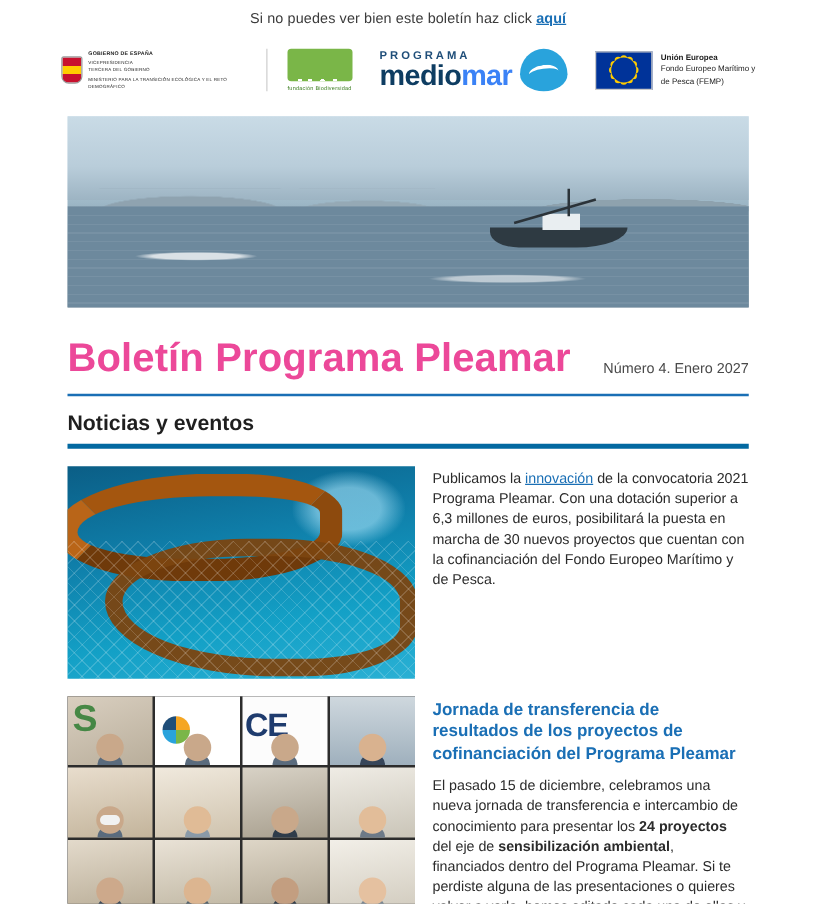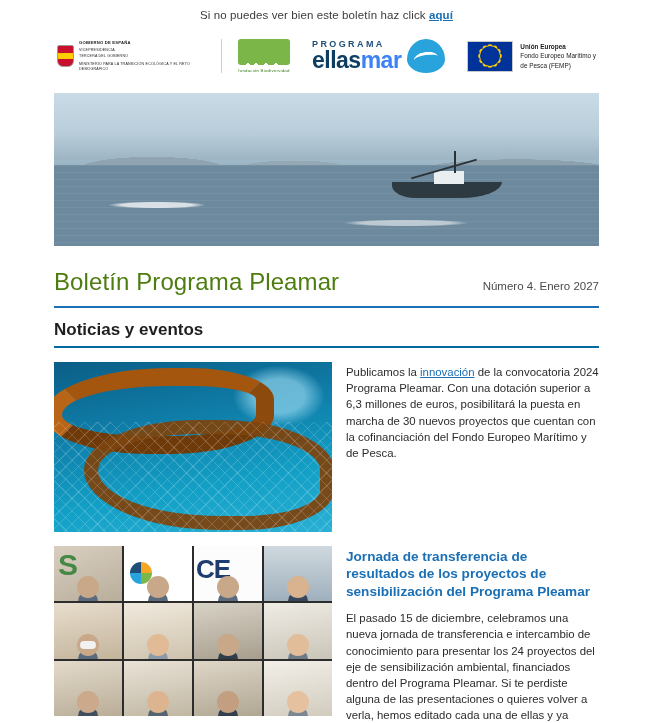--- a/index.html
+++ b/index.html
@@ -208,38 +208,38 @@
   .title-row {
     margin: 0 54px;
     padding: 22px 0 10px 0;
     display: flex;
     align-items: flex-end;
     justify-content: space-between;
     border-bottom: 2px solid #1a6fb5;
   }
   .title-row h1 {
     margin: 0;
-    font-size: 24px;
-    font-weight: normal;
-    color: #4d7c0f;
+    font-size: 32px;
+    font-weight: bold;
+    color: #ec4899;
     letter-spacing: 0.1px;
   }
   .title-row .issue {
     font-size: 11.5px;
     color: #4a4a4a;
     padding-bottom: 4px;
   }
 
   
   .section-head {
     margin: 12px 54px 0 54px;
     font-size: 17px;
     font-weight: bold;
     color: #1f1f1f;
-    border-bottom: 2px solid #0369a1;
+    border-bottom: 4px solid #0369a1;
     padding-bottom: 6px;
   }
 
   
   .article {
     margin: 14px 54px 0 54px;
     display: flex;
     gap: 14px;
   }
   .thumb {
@@ -257,21 +257,21 @@
     color: #1a6fb5;
     line-height: 1.28;
   }
   .art-text {
     margin: 0;
     font-size: 11.4px;
     color: #2b2b2b;
     line-height: 1.42;
   }
   .art-text a { color: #1a6fb5; text-decoration: underline; }
-  .art-text b { font-weight: normal; }
+  .art-text b { font-weight: bold; }
 
   
   .thumb-net {
     background: linear-gradient(170deg,#0b5e86 0%, #0f7da8 35%, #13a0c6 70%, #2ab0d4 100%);
   }
   .thumb-net .rope {
     position: absolute;
     left: -10px; top: 6px;
     width: 230px; height: 86px;
     border: 18px solid #a4560f;
@@ -377,21 +377,21 @@
 
     <div class="logo-box fb">
       <div class="grass"></div>
       <div class="fb-label">fundación Biodiversidad</div>
     </div>
 
     <div class="logo-box pleamar">
       <div class="words">
         <div class="w1">PROGRAMA</div>
         <div class="w2">
-          <span class="dark">ellas</span><span class="blue">mar</span>
+          <span class="dark">medio</span><span class="blue">mar</span>
         </div>
       </div>
       <div class="wave"></div>
     </div>
 
     <div class="logo-box eu">
       <div class="flag">
           <div class="stars"></div>
         </div>
       <div class="eu-txt">
@@ -425,21 +425,21 @@
   <div class="section-head">Noticias y eventos</div>
 
   <div class="article">
     <div class="thumb thumb-net">
       <div class="glow"></div>
       <div class="rope"></div>
       <div class="rope2"></div>
       <div class="mesh"></div>
     </div>
     <div class="art-body">
-      <p class="art-text"><span>Publicamos la </span><a href="#">innovación</a><span> de la convocatoria 2024 Programa Pleamar. Con una dotación superior a 6,3 millones de euros, posibilitará la puesta en marcha de 30 nuevos proyectos que cuentan con la cofinanciación del Fondo Europeo Marítimo y de Pesca.</span></p>
+      <p class="art-text"><span>Publicamos la </span><a href="#">innovación</a><span> de la convocatoria 2021 Programa Pleamar. Con una dotación superior a 6,3 millones de euros, posibilitará la puesta en marcha de 30 nuevos proyectos que cuentan con la cofinanciación del Fondo Europeo Marítimo y de Pesca.</span></p>
     </div>
   </div>
 
   <div class="article">
     <div class="thumb thumb-grid">
       <div class="cell c1">
           <span class="head"></span>
         </div>
       <div class="cell c2">
           <span class="head"></span>
@@ -470,18 +470,18 @@
           <span class="head"></span>
         </div>
       <div class="cell c11">
           <span class="head"></span>
         </div>
       <div class="cell c12">
           <span class="head"></span>
         </div>
     </div>
     <div class="art-body">
-      <h2 class="art-title">Jornada de transferencia de resultados de los proyectos de sensibilización del Programa Pleamar</h2>
+      <h2 class="art-title">Jornada de transferencia de resultados de los proyectos de cofinanciación del Programa Pleamar</h2>
       <p class="art-text"><span>El pasado 15 de diciembre, celebramos una nueva jornada de transferencia e intercambio de conocimiento para presentar los </span><b>24 proyectos</b><span> del eje de </span><b>sensibilización ambiental</b><span>, financiados dentro del Programa Pleamar. Si te perdiste alguna de las presentaciones o quieres volver a verla, hemos editado cada una de ellas y ya están disponibles en nuestro canal de </span></p>
     </div>
   </div>
 
 </div>
 
 </body></html>

